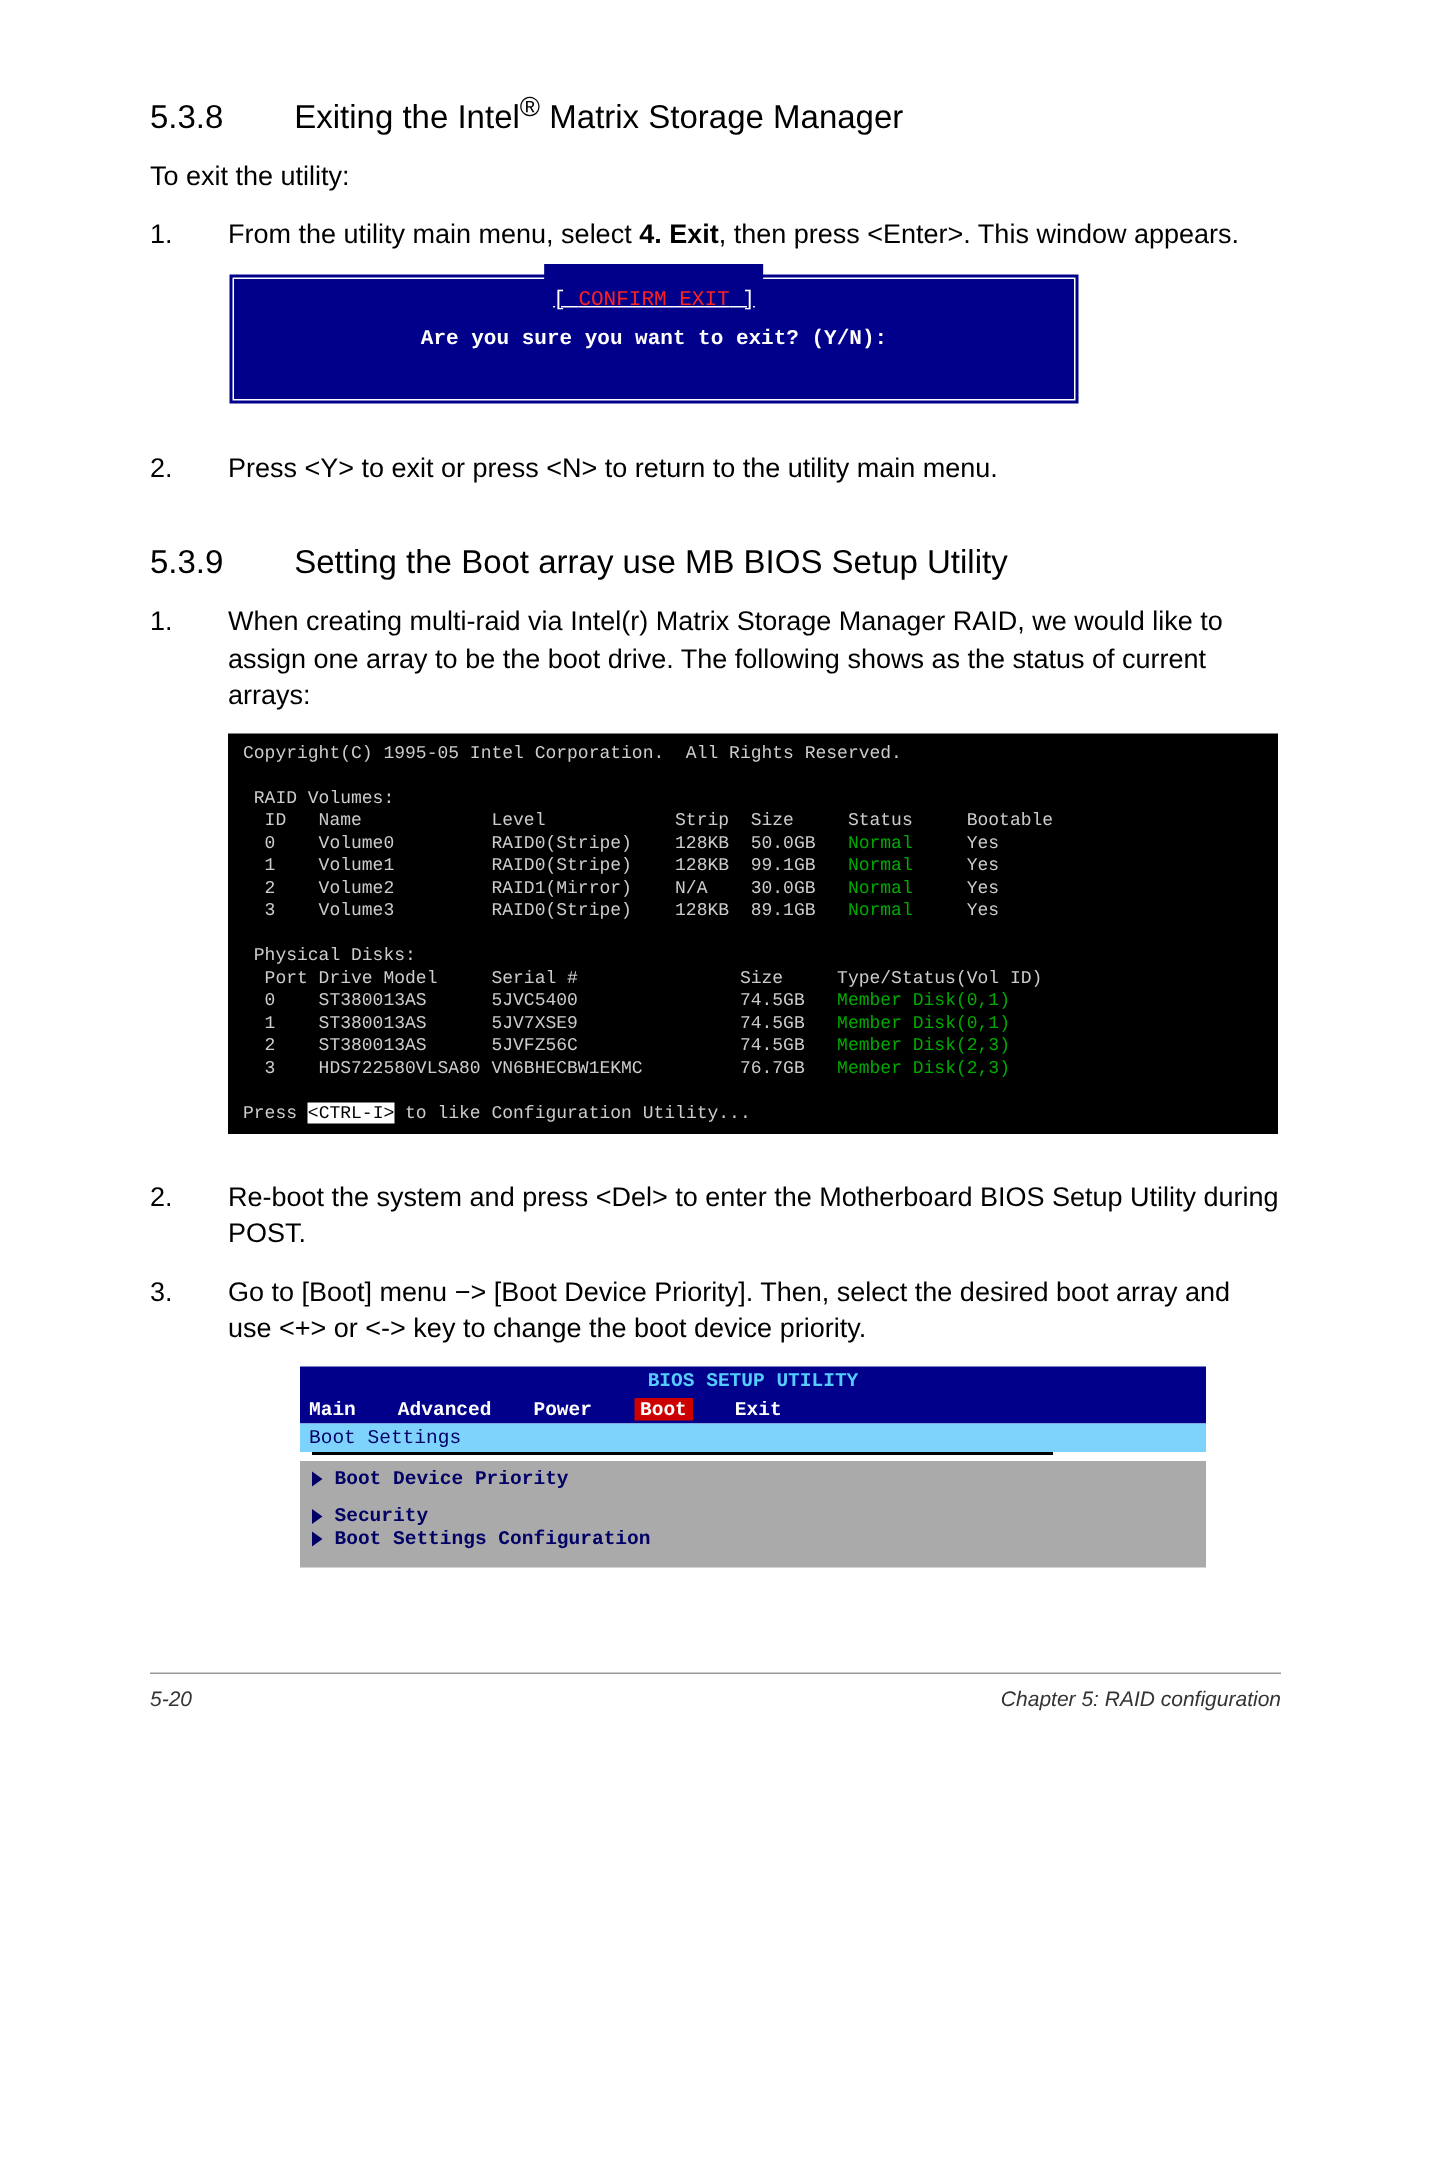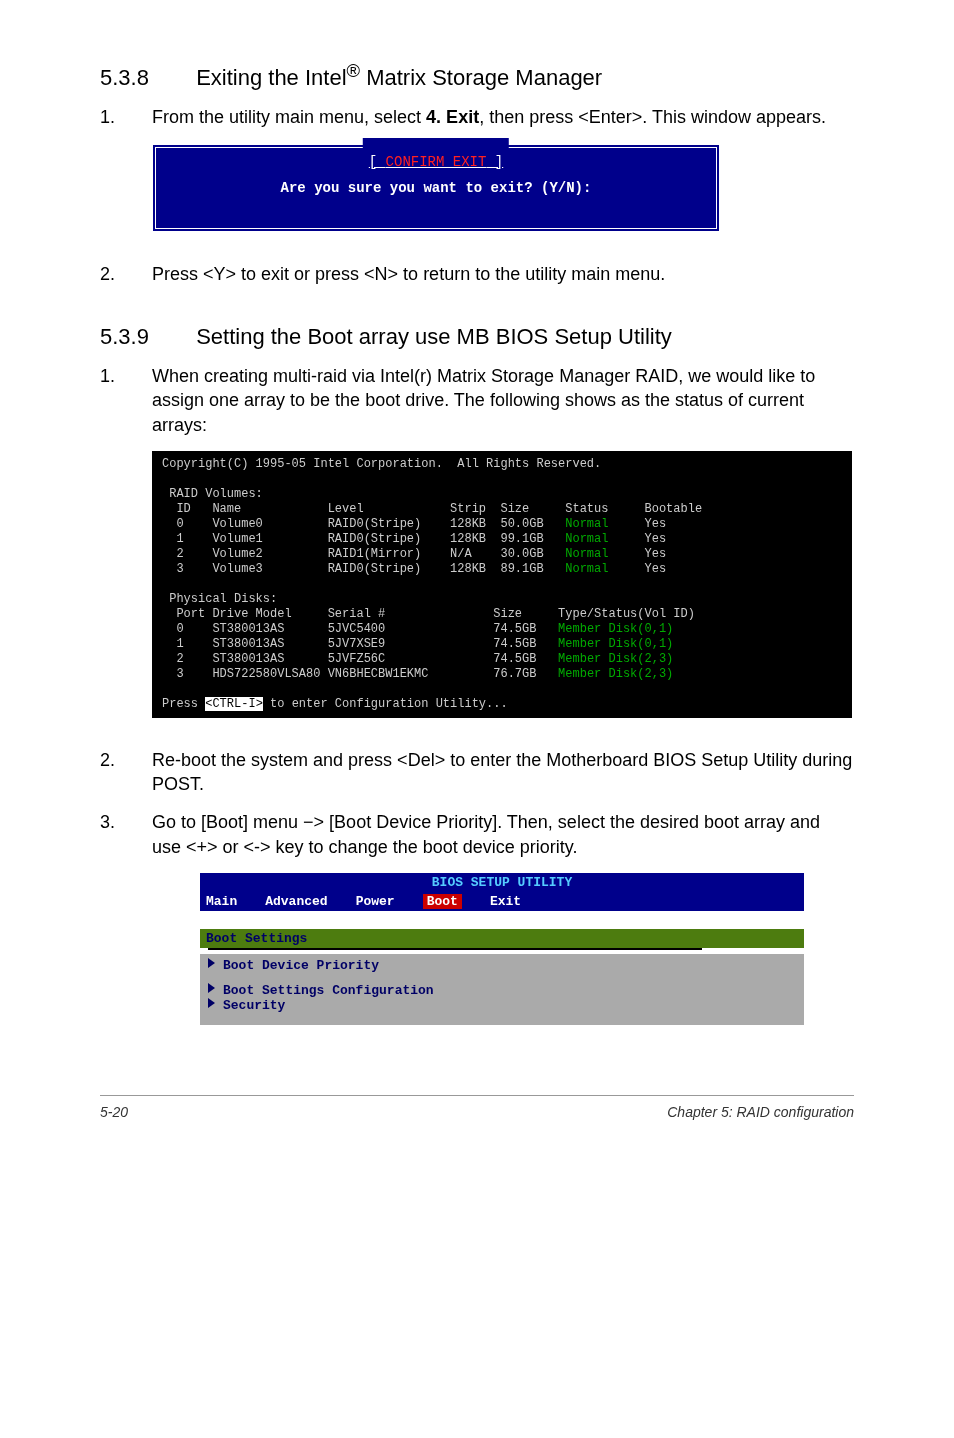--- a/index.html
+++ b/index.html
@@ -112,34 +112,33 @@
   .bios-menu span { margin-right: 28px; }
   .bios-menu .sel { background: #cc0000; padding: 0 4px; }
   .bios-title {
     color: #55ccff;
     font-weight: bold;
     padding: 2px 6px;
     background: #00008b;
     text-align: center;
   }
   .bios-sub {
-    background: #4d7c0f;
+    background: #7dd3fc;
     color: #000066;
-    font-weight: bold;
+    font-weight: normal;
     padding: 2px 6px;
-    margin-top: 18px;
   }
   .bios-body {
     background: #aaa;
     color: #000066;
     padding: 4px 8px 12px 8px;
   }
   .bios-row {
     display: flex;
-    align-items: flex-start;
+    align-items: center;
     font-weight: bold;
     font-family: Liberation Mono, monospace;
   }
   .tri {
     display: inline-block;
     width: 0; height: 0;
     border-top: 5px solid transparent;
     border-bottom: 5px solid transparent;
     border-left: 7px solid #000066;
     margin-right: 8px;
@@ -170,20 +169,21 @@
 </head>
 <body>
 
 <div class="page">
 
   <div class="heading">
     <span class="num">5.3.8</span>
     <span>Exiting the Intel</span><sup>®</sup><span> Matrix Storage Manager</span>
   </div>
 
+  <div class="body-text">To exit the utility:</div>
 
   <div class="list-item">
     <div class="ln">1.</div>
     <div class="lt">
       <span>From the utility main menu, select </span><b>4. Exit</b><span>, then press &lt;Enter&gt;. This window appears.</span>
     </div>
   </div>
 
   <div class="confirm-box-wrap">
     <div class="confirm-box">
@@ -221,21 +221,21 @@
 <span><span class="w">  2    Volume2         RAID1(Mirror)    N/A    30.0GB   </span><span class="g">Normal</span><span class="w">     Yes</span></span>
 <span><span class="w">  3    Volume3         RAID0(Stripe)    128KB  89.1GB   </span><span class="g">Normal</span><span class="w">     Yes</span></span>
 
 <span class="w"> Physical Disks:</span>
 <span class="w">  Port Drive Model     Serial #               Size     Type/Status(Vol ID)</span>
 <span><span class="w">  0    ST380013AS      5JVC5400               74.5GB   </span><span class="g">Member Disk(0,1)</span></span>
 <span><span class="w">  1    ST380013AS      5JV7XSE9               74.5GB   </span><span class="g">Member Disk(0,1)</span></span>
 <span><span class="w">  2    ST380013AS      5JVFZ56C               74.5GB   </span><span class="g">Member Disk(2,3)</span></span>
 <span><span class="w">  3    HDS722580VLSA80 VN6BHECBW1EKMC         76.7GB   </span><span class="g">Member Disk(2,3)</span></span>
 
-<span><span class="w">Press </span><span class="hl">&lt;CTRL-I&gt;</span><span class="w"> to enter Configuration Utility...</span></span></div>
+<span><span class="w">Press </span><span class="hl">&lt;CTRL-I&gt;</span><span class="w"> to like Configuration Utility...</span></span></div>
   </div>
 
   <div class="list-item">
     <div class="ln">2.</div>
     <div class="lt">Re-boot the system and press &lt;Del&gt; to enter the Motherboard BIOS Setup Utility during POST.</div>
   </div>
 
   <div class="list-item">
     <div class="ln">3.</div>
     <div class="lt">Go to [Boot] menu −&gt; [Boot Device Priority]. Then, select the desired boot array and use &lt;+&gt; or &lt;-&gt; key to change the boot device priority.</div>
@@ -254,25 +254,25 @@
       <div class="bios-sub">Boot Settings</div>
       <div class="bios-line"></div>
       <div class="bios-body">
         <div class="bios-row">
           <span class="tri"></span>
           <span>Boot Device Priority</span>
         </div>
         <div style="height:10px"></div>
         <div class="bios-row">
           <span class="tri"></span>
-          <span>Boot Settings Configuration</span>
+          <span>Security</span>
         </div>
         <div class="bios-row">
           <span class="tri"></span>
-          <span>Security</span>
+          <span>Boot Settings Configuration</span>
         </div>
       </div>
     </div>
   </div>
 
 </div>
 
 <hr class="footer-rule">
 <div class="footer">
   <span>5-20</span>

